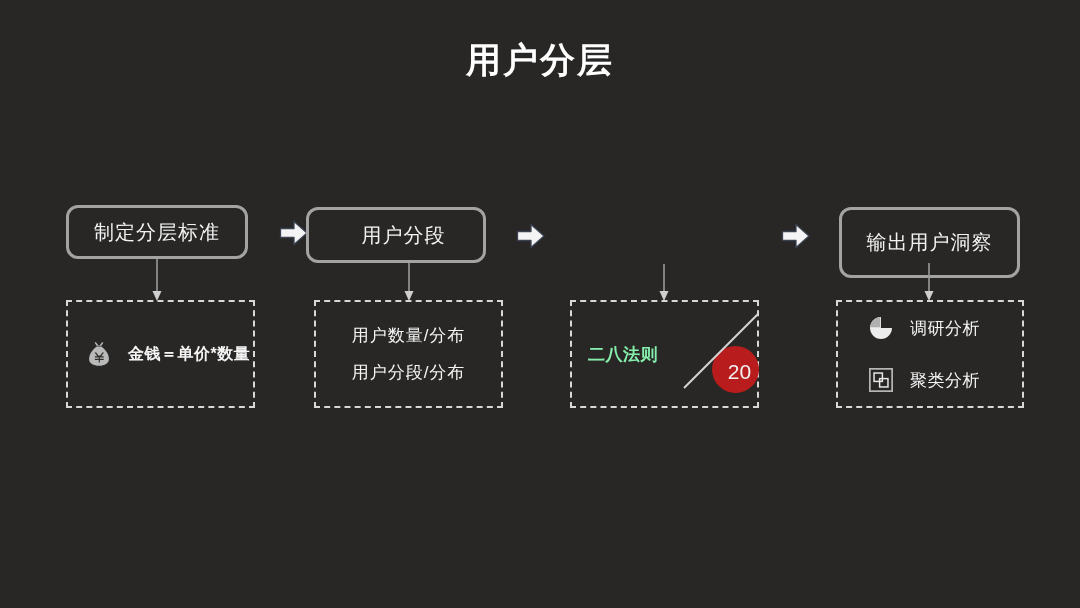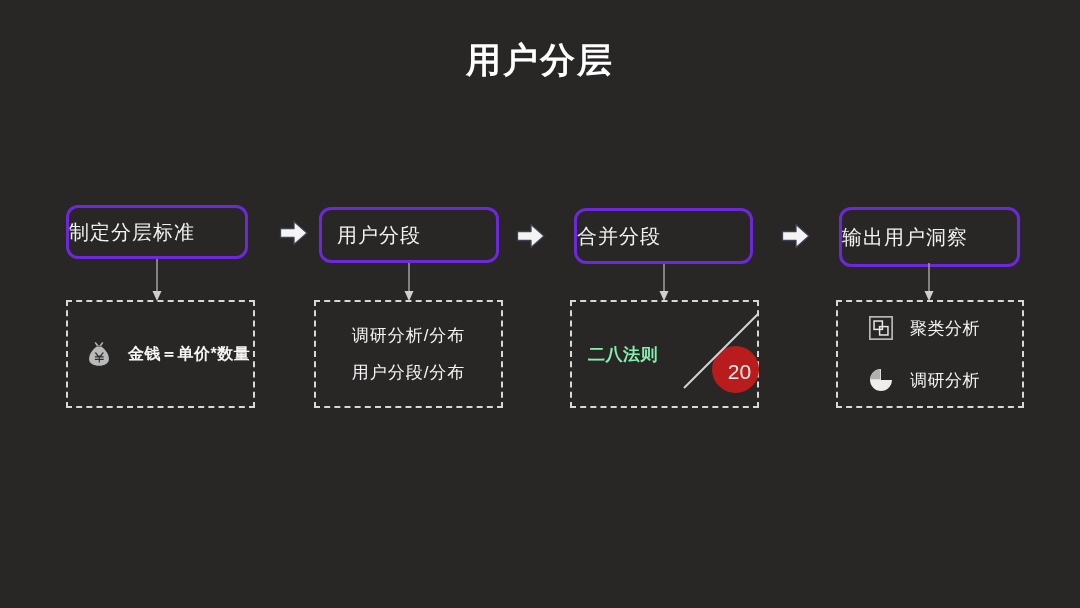--- a/index.html
+++ b/index.html
@@ -30,26 +30,26 @@
     color: #ffffff;
     font-size: 35px;
     font-weight: bold;
     letter-spacing: 2px;
     line-height: 44px;
   }
 
   
   .step-box {
     position: absolute;
-    border: 3px solid #6d28d9;
+    border: 3px solid #a3a3a3;
     border-radius: 12px;
     background: #282726;
     display: flex;
     align-items: center;
-    justify-content: flex-start;
+    justify-content: center;
     box-sizing: border-box;
   }
   .step-label {
     color: #f2f2f2;
     font-size: 20px;
     font-weight: 500;
     letter-spacing: 1px;
     white-space: nowrap;
   }
 
@@ -208,47 +208,44 @@
         </span>
         <span class="detail-text">金钱＝单价*数量</span>
       </div>
     </div>
   </div>
 
   <svg class="flow-arrow" style="left:279px; top:219px;" viewBox="0 0 30 28">
     <path d="M1.5 9.5 L15.0 9.5 L15.0 2.5 L28.0 14.0 L15.0 25.5 L15.0 18.5 L1.5 18.5 Z" fill="#f4f4f4" stroke="#3a4252" stroke-width="1.3" stroke-linejoin="round"></path>
   </svg>
 
-  <div class="step-box" style="left:319px; top:207px; width:180px; height:56px;padding-left:15px;">
+  <div class="step-box" style="left:306px; top:207px; width:180px; height:56px;padding-left:15px;">
     <span class="step-label">用户分段</span>
   </div>
 
   <svg class="connector" style="left:402px; top:263px;" viewBox="0 0 14 44">
     <line x1="7" y1="0" x2="7" y2="30" stroke="#9a9a9a" stroke-width="1.6"></line>
     <polygon points="7,38 2.5,28 11.5,28" fill="#cfcfcf"></polygon>
   </svg>
 
   <div class="detail-box" style="left:314px; top:300px; width:189px; height:108px;">
     <div class="detail-rows pad-plain">
       <div class="detail-row">
-        <span class="detail-text plain">调研分析/分布</span>
+        <span class="detail-text plain">用户数量/分布</span>
       </div>
       <div class="detail-row">
         <span class="detail-text plain">用户分段/分布</span>
       </div>
     </div>
   </div>
 
   <svg class="flow-arrow" style="left:516px; top:222px;" viewBox="0 0 30 28">
     <path d="M1.5 9.5 L15.0 9.5 L15.0 2.5 L28.0 14.0 L15.0 25.5 L15.0 18.5 L1.5 18.5 Z" fill="#f4f4f4" stroke="#3a4252" stroke-width="1.3" stroke-linejoin="round"></path>
   </svg>
 
-  <div class="step-box" style="left:574px; top:208px; width:179px; height:56px;">
-    <span class="step-label">合并分段</span>
-  </div>
 
   <svg class="connector" style="left:657px; top:264px;" viewBox="0 0 14 44">
     <line x1="7" y1="0" x2="7" y2="29" stroke="#9a9a9a" stroke-width="1.6"></line>
     <polygon points="7,37 2.5,27 11.5,27" fill="#cfcfcf"></polygon>
   </svg>
 
   <div class="detail-box" style="left:570px; top:300px; width:189px; height:108px;">
     <div class="pareto">
       <span class="pareto-label">二八法则</span>
       <div class="pareto-graphic">
@@ -259,46 +256,46 @@
           <line x1="2" y1="76" x2="76" y2="2" stroke="#d5d5d5" stroke-width="2"></line>
         </svg>
       </div>
     </div>
   </div>
 
   <svg class="flow-arrow" style="left:781px; top:222px;" viewBox="0 0 30 28">
     <path d="M1.5 9.5 L15.0 9.5 L15.0 2.5 L28.0 14.0 L15.0 25.5 L15.0 18.5 L1.5 18.5 Z" fill="#f4f4f4" stroke="#3a4252" stroke-width="1.3" stroke-linejoin="round"></path>
   </svg>
 
-  <div class="step-box" style="left:839px; top:207px; width:181px; height:60px;">
+  <div class="step-box" style="left:839px; top:207px; width:181px; height:71px;">
     <span class="step-label">输出用户洞察</span>
   </div>
 
   <svg class="connector" style="left:922px; top:263px;" viewBox="0 0 14 44">
     <line x1="7" y1="0" x2="7" y2="30" stroke="#9a9a9a" stroke-width="1.6"></line>
     <polygon points="7,38 2.5,28 11.5,28" fill="#cfcfcf"></polygon>
   </svg>
 
   <div class="detail-box" style="left:836px; top:300px; width:188px; height:108px;">
     <div class="detail-rows pad-icons2">
+      <div class="detail-row">
+        <span class="icon-wrap">
+          <svg width="26" height="26" viewBox="0 0 28 28">
+            <path d="M14 14 L14 2.2 A11.8 11.8 0 1 0 25.8 14 Z" fill="#ededed"></path>
+            <path d="M13.2 13.2 L13.2 2.3 A11 11 0 0 0 2.4 13.2 Z" fill="#b0b0b0"></path>
+          </svg>
+        </span>
+        <span class="detail-text light">调研分析</span>
+      </div>
       <div class="detail-row">
         <span class="icon-wrap">
           <svg width="26" height="26" viewBox="0 0 28 28">
             <rect x="2" y="2" width="24" height="24" fill="none" stroke="#b9b9b9" stroke-width="1.8"></rect>
             <rect x="6.5" y="6.5" width="9" height="9" fill="none" stroke="#e8e8e8" stroke-width="1.6"></rect>
             <rect x="12.5" y="12.5" width="9" height="9" fill="none" stroke="#e8e8e8" stroke-width="1.6"></rect>
           </svg>
         </span>
         <span class="detail-text light">聚类分析</span>
       </div>
-      <div class="detail-row">
-        <span class="icon-wrap">
-          <svg width="26" height="26" viewBox="0 0 28 28">
-            <path d="M14 14 L14 2.2 A11.8 11.8 0 1 0 25.8 14 Z" fill="#ededed"></path>
-            <path d="M13.2 13.2 L13.2 2.3 A11 11 0 0 0 2.4 13.2 Z" fill="#b0b0b0"></path>
-          </svg>
-        </span>
-        <span class="detail-text light">调研分析</span>
-      </div>
     </div>
   </div>
 
 </div>
 
 </body></html>

